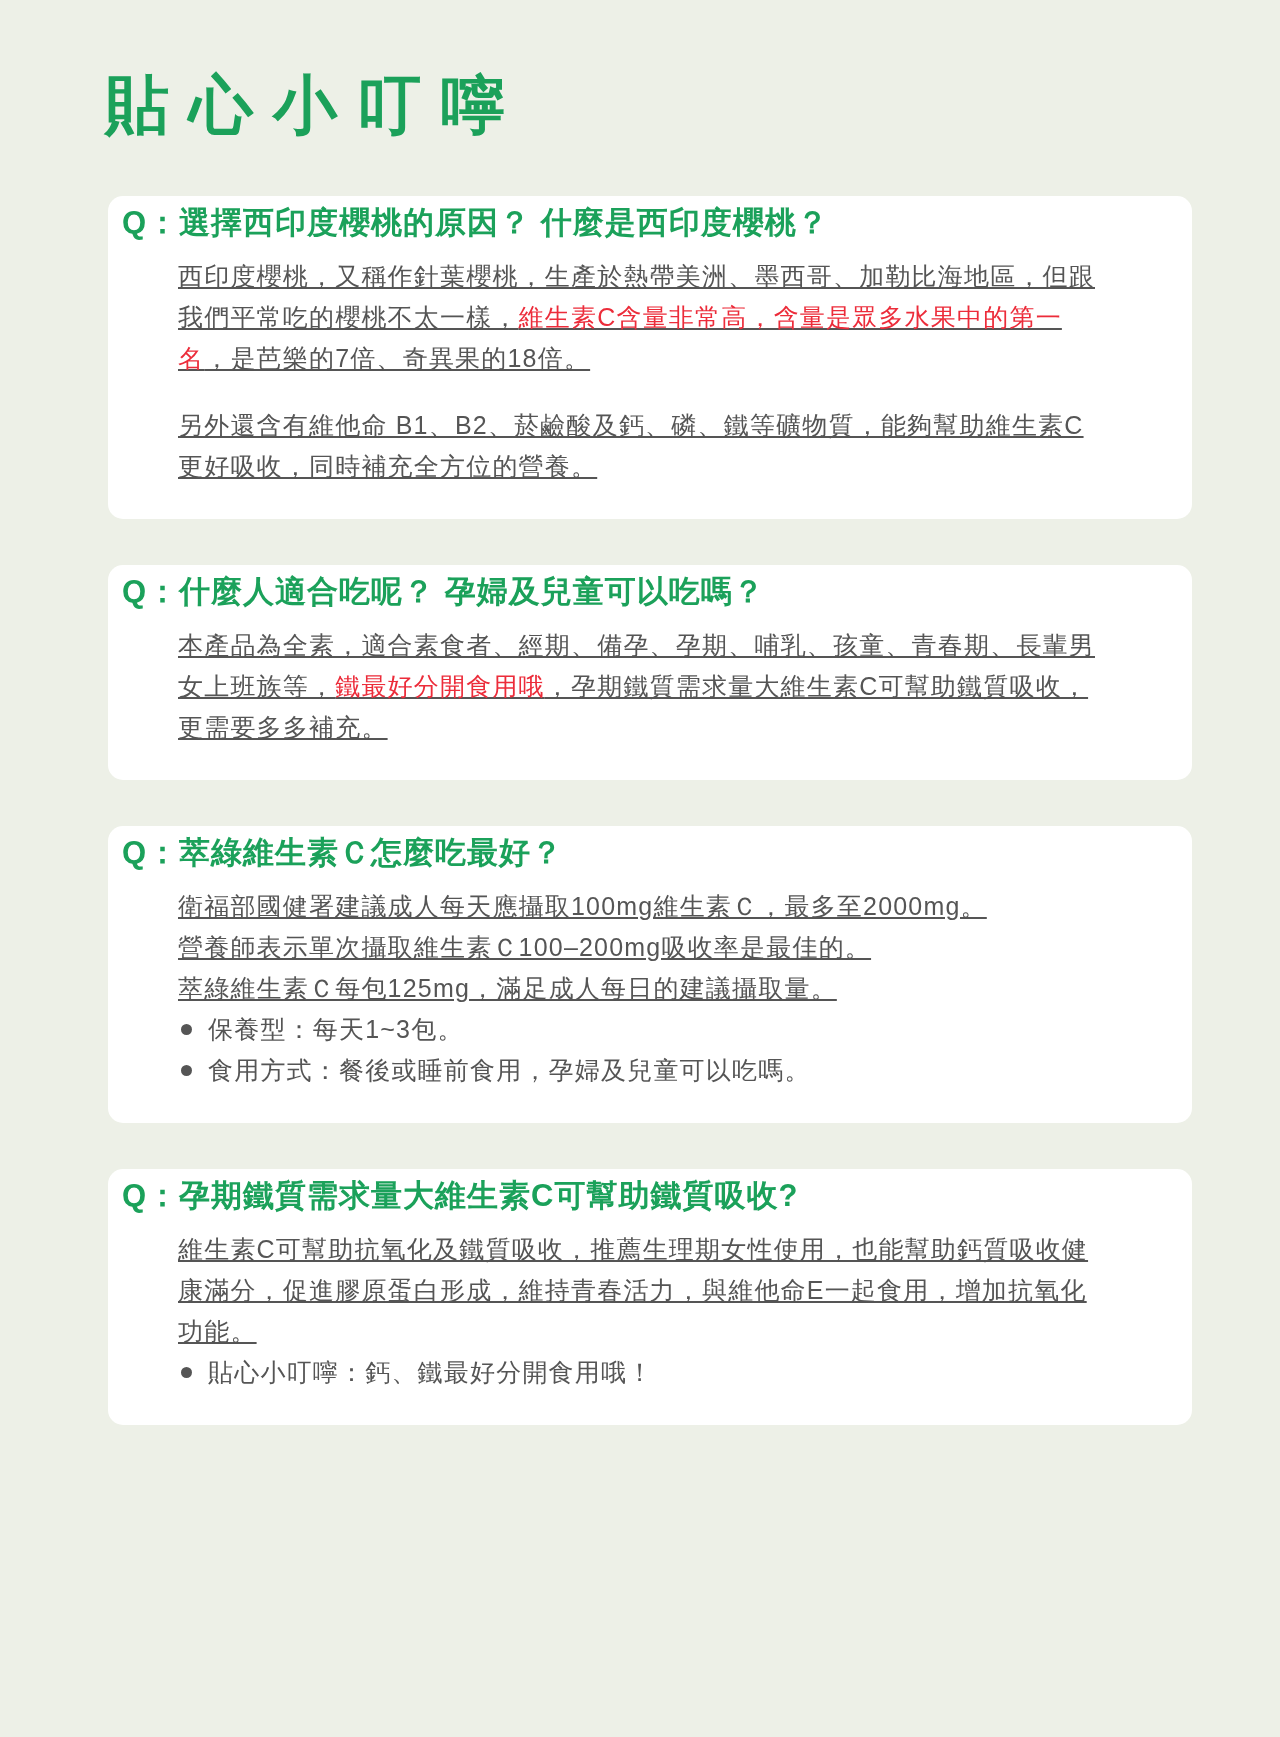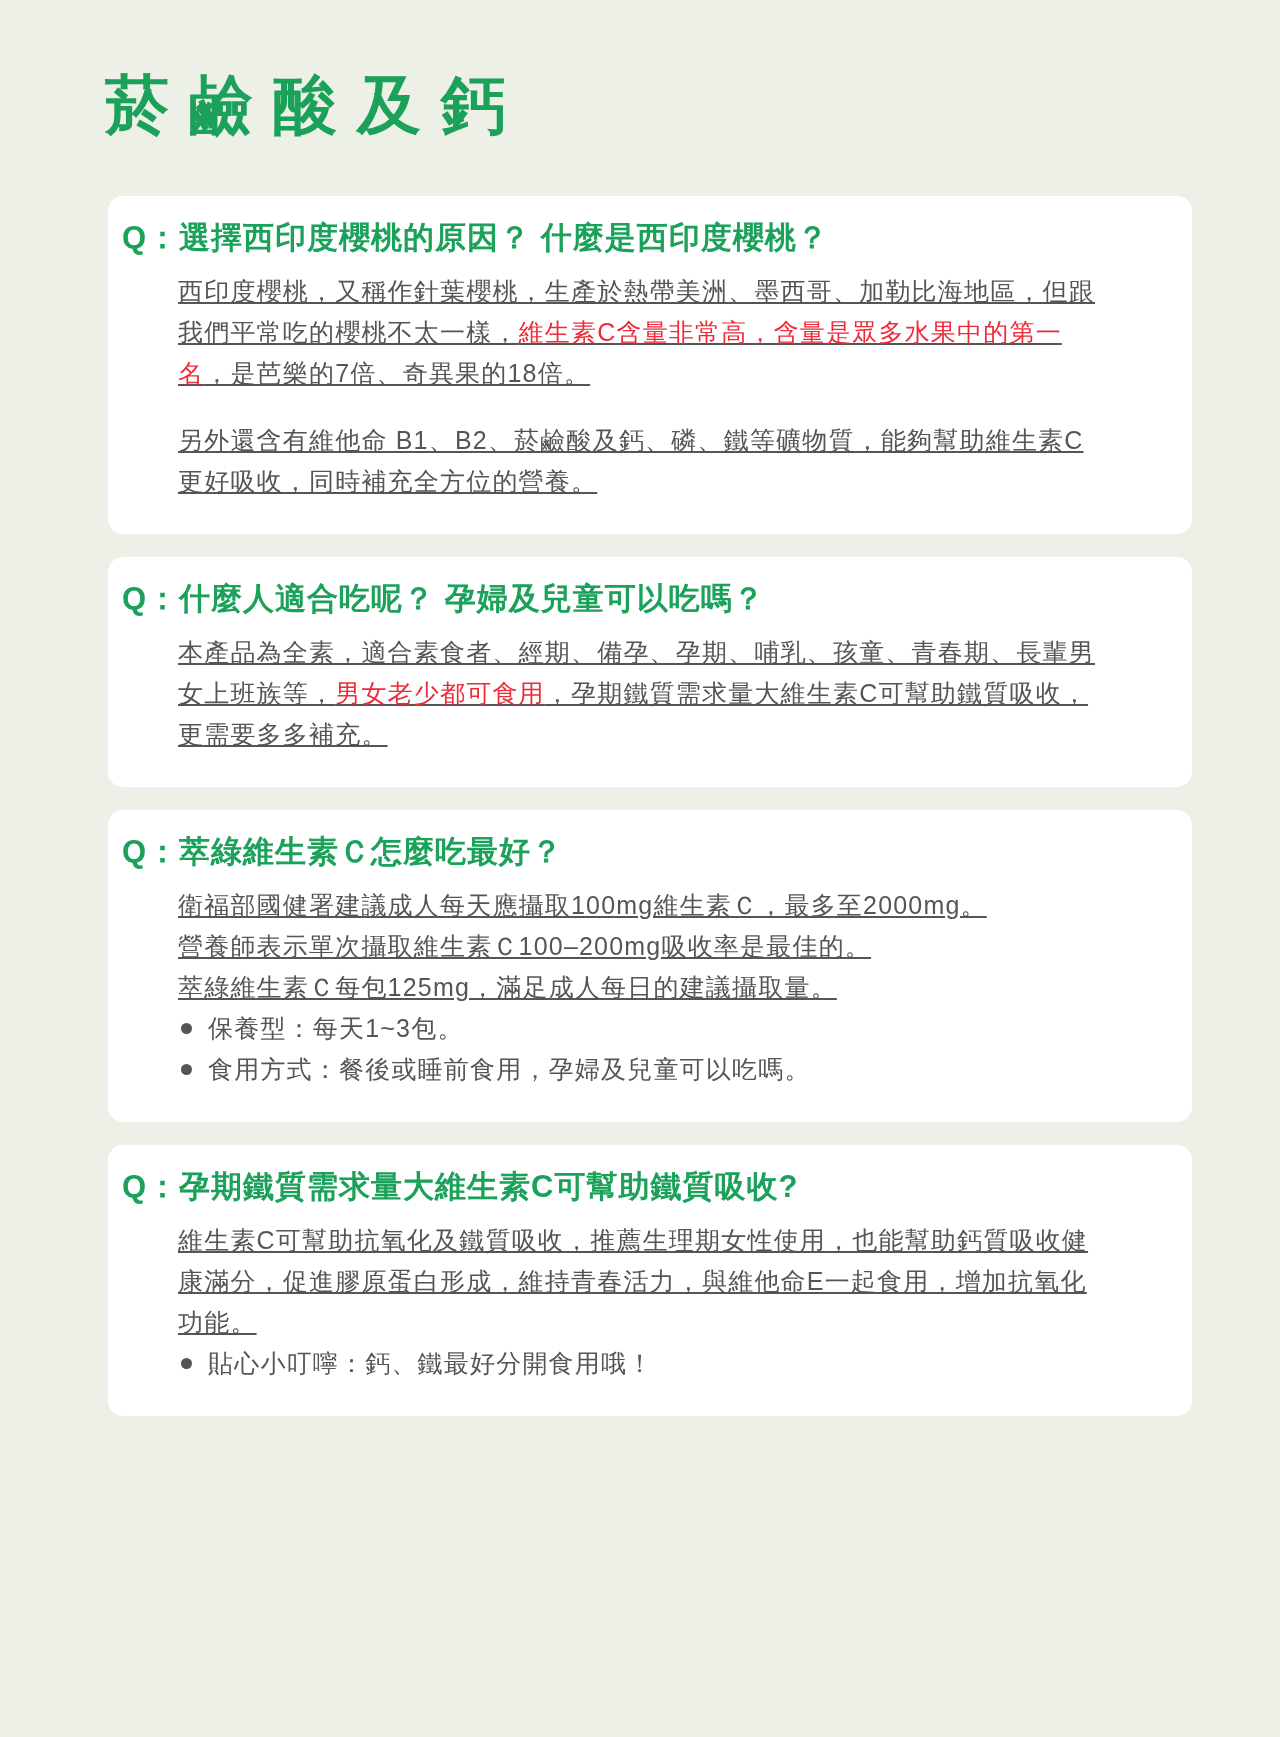--- a/index.html
+++ b/index.html
@@ -26,22 +26,22 @@
     font-size: 64px;
     font-weight: 700;
     color: var(--green);
     letter-spacing: 20px;
     line-height: 1.25;
     margin: 0 0 50px -3px;
   }
   .faq-card {
     background: var(--card);
     border-radius: 15px;
-    padding: 21px 95px 32px 14px;
-    margin-bottom: 23px;
+    padding: 6px 95px 32px 14px;
+    margin-bottom: 46px;
   }
   .question {
     color: var(--green);
     font-size: 31px;
     font-weight: 700;
     letter-spacing: 1px;
     line-height: 42px;
     margin: 0;
   }
   .answer {
@@ -74,32 +74,32 @@
     height: 11px;
     border-radius: 50%;
     background: var(--body);
   }
 </style>
 </head>
 <body>
 
 <div class="page">
 
-  <h1 class="page-title">菸鹼酸及鈣</h1>
+  <h1 class="page-title">貼心小叮嚀</h1>
 
   <section class="faq-card">
     <h2 class="question">Q：選擇西印度櫻桃的原因？ 什麼是西印度櫻桃？</h2>
     <p class="answer"><span>西印度櫻桃，又稱作針葉櫻桃，生產於熱帶美洲、墨西哥、加勒比海地區，但跟我們平常吃的櫻桃不太一樣，</span><span class="red">維生素C含量非常高，含量是眾多水果中的第一名</span><span>，是芭樂的7倍、奇異果的18倍。</span></p>
     <p class="answer"><span>另外還含有維他命 B1、B2、菸鹼酸及鈣、磷、鐵等礦物質，能夠幫助維生素C更好吸收，同時補充全方位的營養。</span></p>
   </section>
 
 
   <section class="faq-card">
     <h2 class="question">Q：什麼人適合吃呢？ 孕婦及兒童可以吃嗎？</h2>
-    <p class="answer"><span>本產品為全素，適合素食者、經期、備孕、孕期、哺乳、孩童、青春期、長輩男女上班族等，</span><span class="red">男女老少都可食用</span><span>，孕期鐵質需求量大維生素C可幫助鐵質吸收，更需要多多補充。</span></p>
+    <p class="answer"><span>本產品為全素，適合素食者、經期、備孕、孕期、哺乳、孩童、青春期、長輩男女上班族等，</span><span class="red">鐵最好分開食用哦</span><span>，孕期鐵質需求量大維生素C可幫助鐵質吸收，更需要多多補充。</span></p>
   </section>
 
   <section class="faq-card">
     <h2 class="question">Q：萃綠維生素Ｃ怎麼吃最好？</h2>
     <p class="answer pre"><span>衛福部國健署建議成人每天應攝取100mg維生素Ｃ，最多至2000mg。
 營養師表示單次攝取維生素Ｃ100–200mg吸收率是最佳的。
 萃綠維生素Ｃ每包125mg，滿足成人每日的建議攝取量。</span></p>
     <ul class="bullets">
       <li>保養型：每天1~3包。</li>
       <li>食用方式：餐後或睡前食用，孕婦及兒童可以吃嗎。</li>

